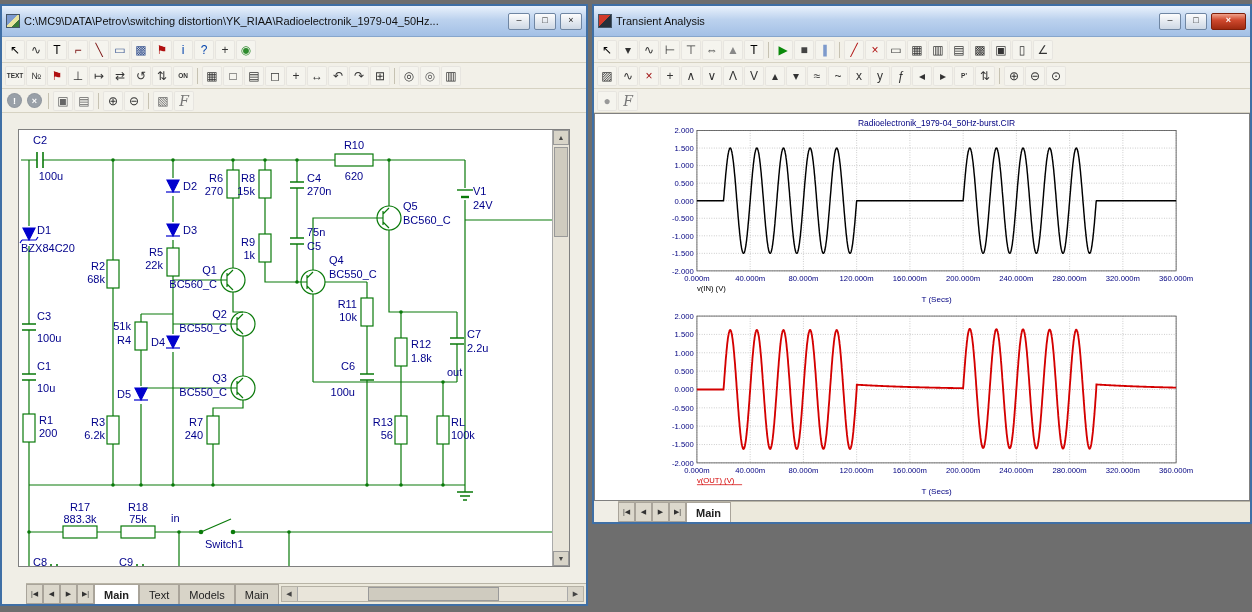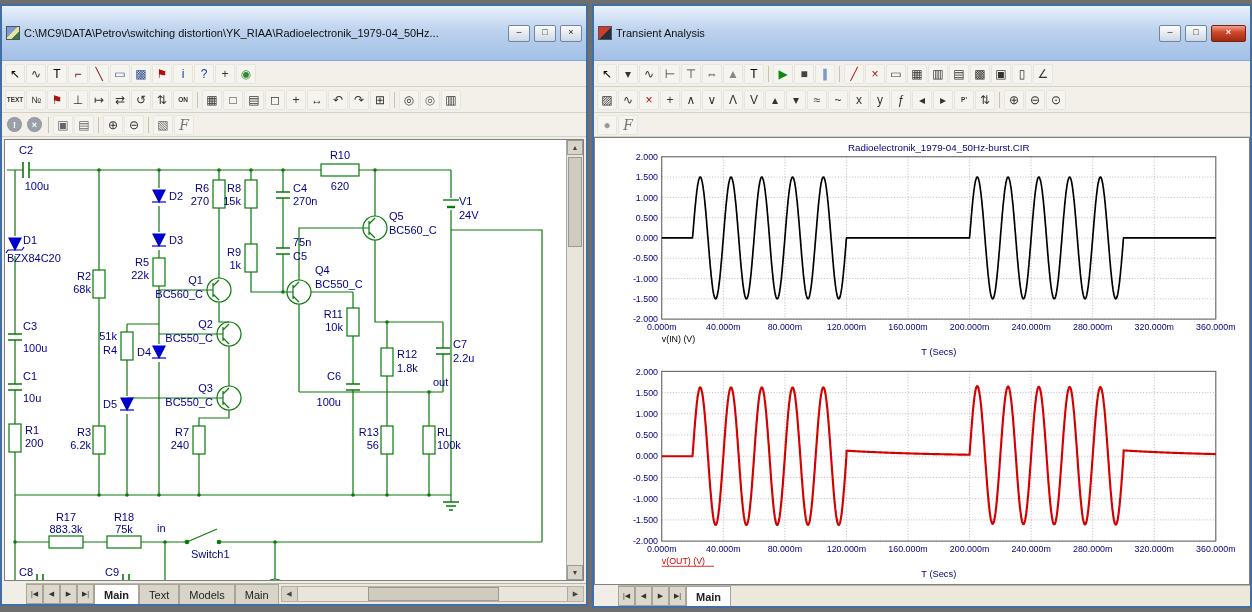--- a/index.html
+++ b/index.html
@@ -1,20 +1,20 @@
 <!DOCTYPE html>
 <html><head>
 <meta charset="utf-8">
 <style>
   html,body{margin:0;padding:0;}
   body{width:1252px;height:612px;background:#6e6e6e;position:relative;overflow:hidden;
        font-family:"Liberation Sans",sans-serif;font-size:11px;}
   .window{position:absolute;display:flex;flex-direction:column;border:2px solid #3f6fa5;
           background:#f0eee6;box-sizing:border-box;}
-  .titlebar{height:22px;flex:0 0 22px;display:flex;align-items:center;gap:4px;padding:16px 4px;
+  .titlebar{height:22px;flex:0 0 22px;display:flex;align-items:center;gap:4px;padding:4px 4px;
             background:linear-gradient(#eaf2fc,#bcd2ee 45%,#a3c0e6);border-bottom:1px solid #87a6cc;}
   .titlebar .title{flex:1;font-size:11px;color:#111;white-space:nowrap;overflow:hidden;}
   .appicon{width:14px;height:14px;flex:0 0 14px;border:1px solid #456;box-sizing:border-box;}
   .appicon.sch{background:linear-gradient(135deg,#7d9bd0 0 45%,#e8e4a0 45% 70%,#3a7a3a 70%);}
   .appicon.ta{background:linear-gradient(135deg,#d03a2a 0 50%,#26303a 50%);}
   .tbbtn{width:20px;height:15px;flex:0 0 auto;border:1px solid #6f86a3;border-radius:2px;
          background:linear-gradient(#fdfdfd,#cdd7e4);font-size:9px;line-height:13px;
          text-align:center;color:#222;}
   .tbbtn.close-red{width:33px;background:linear-gradient(#f0a28c,#d0492e 40%,#9e2a10);
                    color:#fff;border-color:#7e1f0a;font-weight:bold;}
@@ -23,21 +23,21 @@
   .toolbar.slim{flex:0 0 23px;height:23px;}
   .tbtn{width:20px;height:20px;display:flex;align-items:center;justify-content:center;
         font-size:12px;color:#333;border:1px solid rgba(0,0,0,0.06);border-radius:2px;
         background:rgba(255,255,255,0.25);box-sizing:border-box;}
   .tbtn.tiny{font-size:6.5px;font-weight:bold;letter-spacing:0;}
   .tbtn.mid{font-size:9px;}
   .tbtn.round{border-radius:50%;width:15px;height:15px;background:#99a0a8;color:#fff;
               font-size:9px;font-weight:bold;margin:0 2px;}
   .tbtn.serif{font-family:"DejaVu Serif",serif;font-style:italic;font-size:14px;color:#777;}
   .sep{width:1px;height:16px;background:#c6c2b2;margin:0 3px;flex:0 0 1px;}
-  .canvas-wrap{flex:1;position:relative;background:#fff;border:1px solid #808080;margin:2px;overflow:hidden;}
+  .canvas-wrap{flex:1;position:relative;background:#fff;border:1px solid #808080;margin:16px;overflow:hidden;}
   svg.schematic{position:absolute;left:0;top:0;background:#fff;}
   .vscroll{position:absolute;right:0;top:0;bottom:0;width:16px;background:#e9e5da;
            border-left:1px solid #aaa;display:flex;flex-direction:column;}
   .vscroll .arrow{height:15px;flex:0 0 15px;background:#d8d4c8;border:1px solid #999;
                   font-size:7px;text-align:center;line-height:13px;color:#444;box-sizing:border-box;}
   .vscroll .track{flex:1;position:relative;}
   .vscroll .thumb{position:absolute;top:2px;left:1px;right:1px;height:88px;background:#cfcbbf;border:1px solid #999;}
   .tabbar{flex:0 0 20px;height:20px;display:flex;align-items:stretch;background:#ece9dc;
           border-top:1px solid #b8b4a6;font-size:11px;margin-left:24px;}
   .navbtn{width:17px;flex:0 0 17px;border:1px solid #a9a49a;background:#dcd8cc;font-size:7px;
@@ -340,21 +340,21 @@
     <div class="hscroll">
       <div class="harrow">◀</div>
       <div class="htrack">
         <div class="hthumb"></div>
       </div>
       <div class="harrow r">▶</div>
     </div>
   </div>
 </div>
 
-<div class="window" id="right-window" style="left:592px;top:4px;width:660px;height:604px;">
+<div class="window" id="right-window" style="left:592px;top:4px;width:660px;height:520px;">
   <div class="titlebar">
     <span class="appicon ta"></span>
     <span class="title">Transient Analysis</span>
     <span class="tbbtn">–</span>
     <span class="tbbtn">□</span>
     <span class="tbbtn close-red">×</span>
   </div>
   <div class="toolbar" id="r-tb1">
       <span class="tbtn" style="color: rgb(0, 0, 0);">↖</span>
       <span class="tbtn">▾</span>

